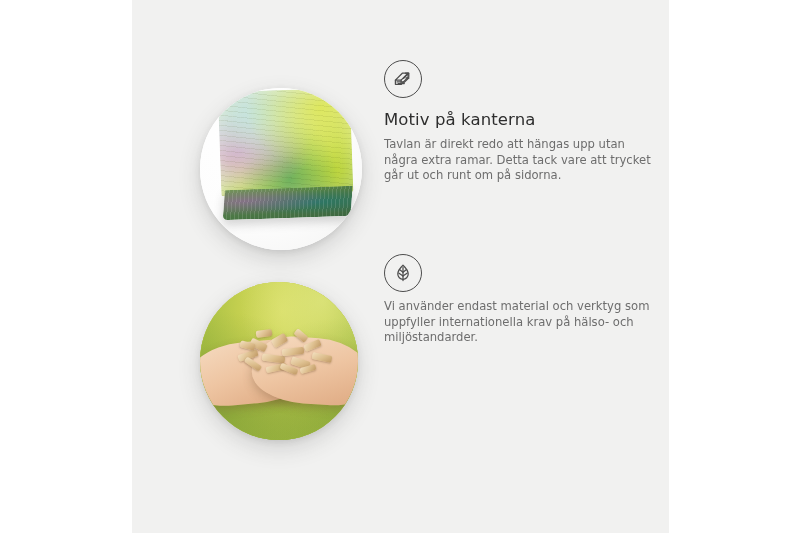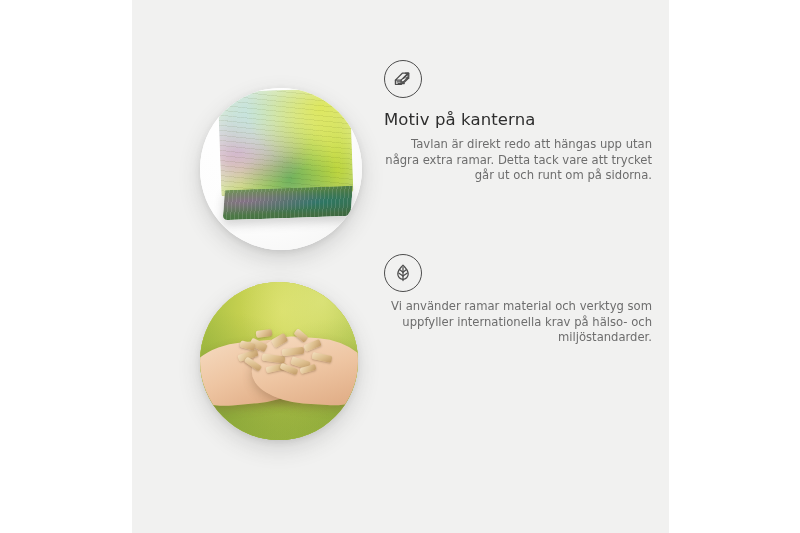--- a/index.html
+++ b/index.html
@@ -218,21 +218,20 @@
     letter-spacing: .1px;
     white-space: nowrap;
   }
   .feature-body {
     margin: 7px 0 0 0;
     font-size: 11.6px;
     line-height: 15.5px;
     font-weight: 400;
     color: #6d6d6d;
     max-width: 268px;
-    text-align: right;
   }
 </style>
 </head>
 <body>
 
 <div id="stage">
 
   <div id="panel">
 
     <section class="feature" id="feature-edges">
@@ -295,19 +294,19 @@
         <div class="feature-icon">
           <svg width="24" height="24" viewBox="0 0 24 24" fill="none" stroke="#4d4d4d" stroke-width="1.25" stroke-linecap="round" stroke-linejoin="round">
             <path d="M12 4.2 C15.4 7.4 17.2 10.4 17.2 13.0 C17.2 16.0 14.9 18.3 12 18.3 C9.1 18.3 6.8 16.0 6.8 13.0 C6.8 10.4 8.6 7.4 12 4.2 Z"></path>
             <path d="M12 6.6 L12 19.6"></path>
             <path d="M12 11.2 L8.5 8.6"></path>
             <path d="M12 11.2 L15.5 8.6"></path>
             <path d="M12 15.0 L8.0 12.2"></path>
             <path d="M12 15.0 L16.0 12.2"></path>
           </svg>
         </div>
-        <p class="feature-body">Vi använder ramar material och verktyg som uppfyller internationella krav på hälso- och miljöstandarder.</p>
+        <p class="feature-body">Vi använder endast material och verktyg som uppfyller internationella krav på hälso- och miljöstandarder.</p>
       </div>
 
     </section>
 
   </div>
 </div>
 
 </body></html>

